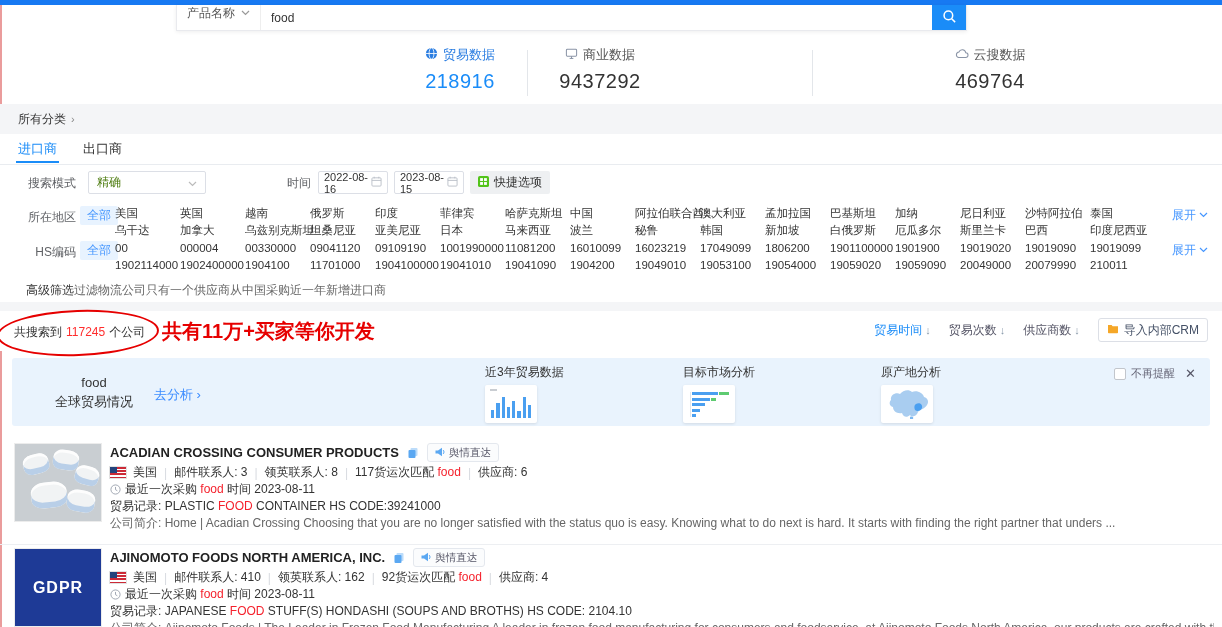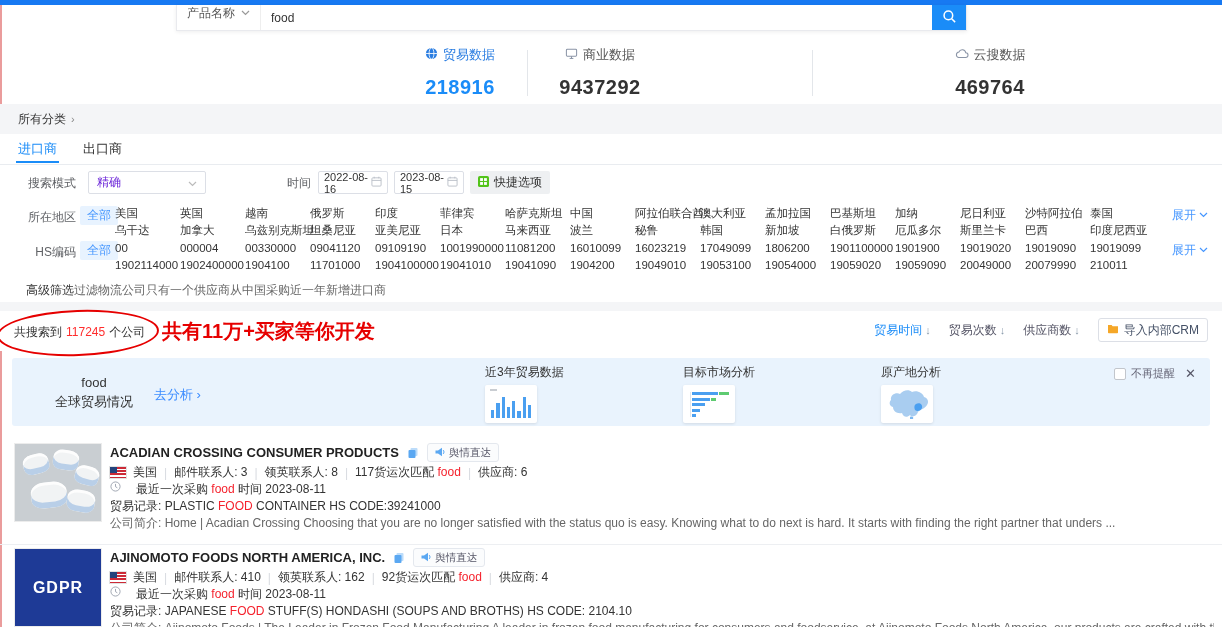--- a/index.html
+++ b/index.html
@@ -14,21 +14,21 @@
              box-shadow:0 1px 4px rgba(0,0,0,.07);}
   .search-cat{display:flex;align-items:flex-start;gap:6px;padding:0 10px;font-size:12px;color:#555;
               border-right:1px solid #eee;cursor:pointer;white-space:nowrap;}
   #search-input{flex:1;border:none;outline:none;padding:0 10px;font-size:12px;color:#333;font-family:inherit;}
   #search-btn{width:34px;background:#1a8cf8;border:none;display:flex;align-items:center;justify-content:center;cursor:pointer;}
 
   
   #stats{position:absolute;left:0;top:44px;width:1222px;height:58px;}
   .stat{position:absolute;top:2px;width:140px;text-align:center;cursor:pointer;}
   .stat .stat-label{font-size:13px;color:#555;display:flex;align-items:center;justify-content:center;gap:5px;}
-  .stat .stat-value{font-size:20px;color:#333;margin-top:12px;letter-spacing:.5px;font-weight:bold;}
+  .stat .stat-value{font-size:20px;color:#333;margin-top:6px;letter-spacing:.5px;}
   .stat.active .stat-label{color:#2a7de1;}
   .stat.active .stat-value{color:#1a8cf8;}
   .st0{left:390px}.st1{left:530px}.st2{left:920px}
   .stat-div{position:absolute;top:6px;width:1px;height:46px;background:#e3e6ea;}
   #stat-div-1{left:527px}#stat-div-2{left:812px}
 
   
   #crumb-strip{position:absolute;left:0;top:104px;width:1222px;height:30px;background:#f4f5f7;
                display:flex;align-items:center;padding-left:18px;box-sizing:border-box;font-size:12px;color:#333;}
   #crumb-strip .arrow{margin-left:5px;color:#888;font-size:11px;}
@@ -38,21 +38,21 @@
   .tab{position:relative;display:inline-block;font-size:13px;color:#333;line-height:29px;cursor:pointer;margin-left:18px;}
   .tab + .tab{margin-left:26px;}
   .tab.active{color:#1a8cf8;}
   .tab.active::after{content:"";position:absolute;left:-2px;right:-2px;bottom:0;height:2px;background:#1a8cf8;}
 
   
   #filters{position:absolute;left:0;top:165px;width:1222px;height:137px;background:#fff;}
   .flabel{position:absolute;left:26px;width:50px;text-align:right;font-size:12px;color:#606266;white-space:nowrap;}
   #mode-label{top:10px;}
   #mode-select{position:absolute;left:88px;top:6px;width:118px;height:23px;border:1px solid #dcdfe6;border-radius:2px;
-               display:flex;align-items:center;justify-content:space-between;padding:0 8px;font-size:12px;color:#6d28d9;
+               display:flex;align-items:center;justify-content:space-between;padding:0 8px;font-size:12px;color:#4d7c0f;
                background:#fff;cursor:pointer;box-sizing:border-box;}
   #time-label{position:absolute;left:287px;top:10px;font-size:12px;color:#606266;}
   .date-box{position:absolute;top:6px;width:70px;height:23px;border:1px solid #dcdfe6;border-radius:2px;background:#fff;
             font-size:11px;color:#333;display:flex;align-items:center;justify-content:space-between;
             padding:0 5px;box-sizing:border-box;cursor:pointer;}
   #date-from{left:318px}#date-to{left:394px}
   #quick-btn{position:absolute;left:470px;top:6px;height:23px;background:#eef0f2;border-radius:2px;border:none;
              display:flex;align-items:center;gap:5px;padding:0 8px;font-size:12px;color:#333;cursor:pointer;}
   #region-label{top:44px;}
   #hs-label{top:79px;}
@@ -120,21 +120,21 @@
   .logo.gdpr .gtxt{color:#fff;font-weight:bold;font-size:16px;letter-spacing:1px;font-family:"Liberation Sans",sans-serif;}
   .c-body{position:absolute;left:110px;top:2px;right:8px;height:94px;}
   .c-title-row{position:absolute;left:0;top:1px;display:flex;align-items:center;gap:8px;white-space:nowrap;}
   .c-title{font-size:13px;font-weight:bold;color:#222;cursor:pointer;}
   .c-copy{display:flex;align-items:center;cursor:pointer;}
   .c-tag{display:flex;align-items:center;gap:4px;background:#fbfcfd;border:1px solid #e4e8ee;border-radius:3px;
          font-size:10.5px;color:#556;padding:1.5px 7px;cursor:pointer;}
   .c-meta{position:absolute;left:0;top:22px;font-size:12px;color:#333;display:flex;align-items:center;gap:7px;white-space:nowrap;}
   .sep{color:#d8dbe0;}
   .kw{color:#f5222d;}
-  .c-purchase{position:absolute;left:0;top:39px;font-size:12px;color:#333;display:flex;align-items:flex-start;gap:15px;white-space:nowrap;}
+  .c-purchase{position:absolute;left:0;top:39px;font-size:12px;color:#333;display:flex;align-items:flex-end;gap:4px;white-space:nowrap;}
   .c-trade{position:absolute;left:0;top:56px;font-size:12px;color:#333;white-space:nowrap;overflow:hidden;right:0;}
   .c-profile{position:absolute;left:0;top:73px;right:0;font-size:12px;color:#666;white-space:nowrap;overflow:hidden;}
   .flag{width:16px;height:11px;display:inline-block;position:relative;flex:0 0 16px;
         background:repeating-linear-gradient(180deg,#cc2a37 0 1.6px,#fff 1.6px 3.2px);outline:1px solid #e2e2e2;}
   .flag::after{content:"";position:absolute;left:0;top:0;width:7px;height:6px;background:#23437c;}
 </style>
 </head>
 <body>
 
 <div class="page">

